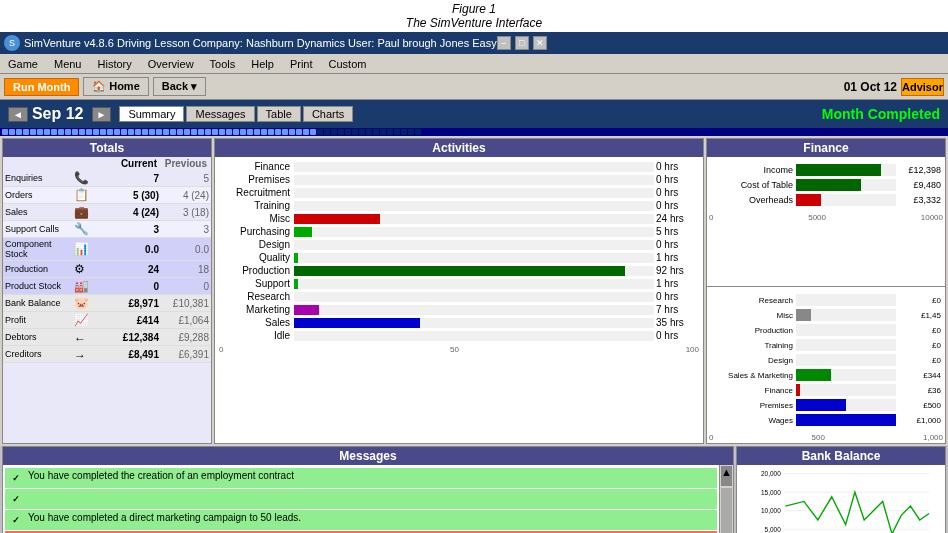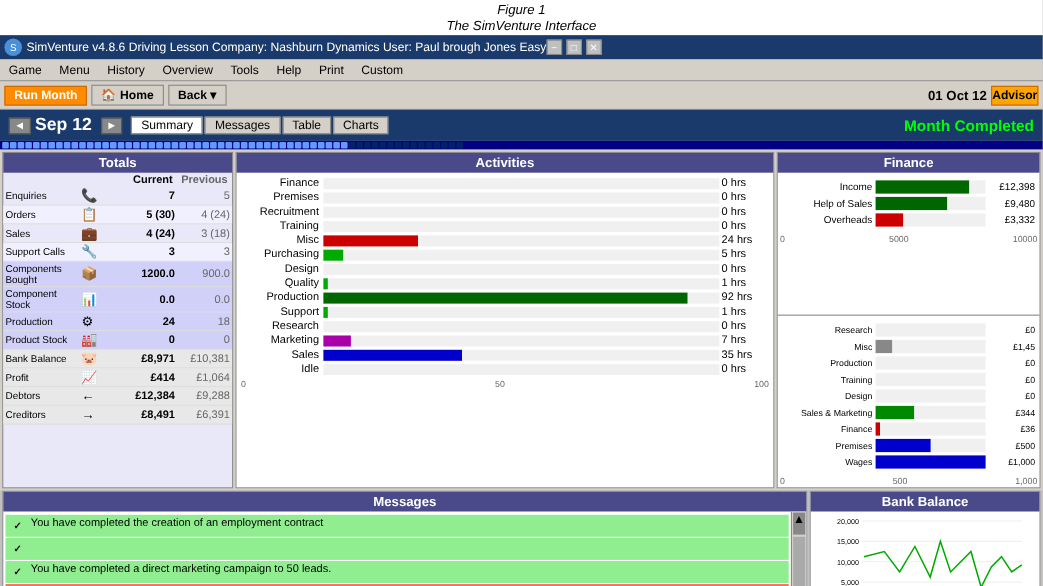--- a/index.html
+++ b/index.html
@@ -230,26 +230,20 @@
     <span style="width:65px;text-align:right;font-size:10px;font-weight:bold;">4 (24)</span>
     <span style="width:50px;text-align:right;font-size:10px;color:#666;">3 (18)</span>
   </div>
         <div class="totals-row" style="display: flex; align-items: center; padding: 1px 2px; border-bottom: 1px solid rgb(221, 221, 221);">
     <span style="font-size:9px;flex:1;">Support Calls</span>
     <span style="width:20px;font-size:12px;">🔧</span>
     <span style="width:65px;text-align:right;font-size:10px;font-weight:bold;">3</span>
     <span style="width:50px;text-align:right;font-size:10px;color:#666;">3</span>
   </div>
         <div class="totals-row blue-section" style="display: flex; align-items: center; padding: 1px 2px; border-bottom: 1px solid rgb(221, 221, 221); background: rgb(208, 208, 248);">
-    <span style="font-size:9px;flex:1;">Components Bought</span>
-    <span style="width:20px;font-size:12px;">📦</span>
-    <span style="width:65px;text-align:right;font-size:10px;font-weight:bold;">1200.0</span>
-    <span style="width:50px;text-align:right;font-size:10px;color:#666;">900.0</span>
-  </div>
-        <div class="totals-row blue-section" style="display: flex; align-items: center; padding: 1px 2px; border-bottom: 1px solid rgb(221, 221, 221); background: rgb(208, 208, 248);">
     <span style="font-size:9px;flex:1;">Component Stock</span>
     <span style="width:20px;font-size:12px;">📊</span>
     <span style="width:65px;text-align:right;font-size:10px;font-weight:bold;">0.0</span>
     <span style="width:50px;text-align:right;font-size:10px;color:#666;">0.0</span>
   </div>
         <div class="totals-row blue-section" style="display: flex; align-items: center; padding: 1px 2px; border-bottom: 1px solid rgb(221, 221, 221); background: rgb(208, 208, 248);">
     <span style="font-size:9px;flex:1;">Production</span>
     <span style="width:20px;font-size:12px;">⚙</span>
     <span style="width:65px;text-align:right;font-size:10px;font-weight:bold;">24</span>
     <span style="width:50px;text-align:right;font-size:10px;color:#666;">18</span>
@@ -401,21 +395,21 @@
     <div class="finance-upper">
       <div id="finance-upper-rows" style="padding:4px 2px;">
           <div class="finance-bar-row">
     <span class="finance-label">Income</span>
     <div class="finance-bar-container">
       <div class="finance-bar" style="width:85%;background:#006600;"></div>
     </div>
     <span class="finance-value">£12,398</span>
   </div>
           <div class="finance-bar-row">
-    <span class="finance-label">Help of Sales</span>
+    <span class="finance-label">Cost of Table</span>
     <div class="finance-bar-container">
       <div class="finance-bar" style="width:65%;background:#006600;"></div>
     </div>
     <span class="finance-value">£9,480</span>
   </div>
           <div class="finance-bar-row">
     <span class="finance-label">Overheads</span>
     <div class="finance-bar-container">
       <div class="finance-bar" style="width:25%;background:#cc0000;"></div>
     </div>

